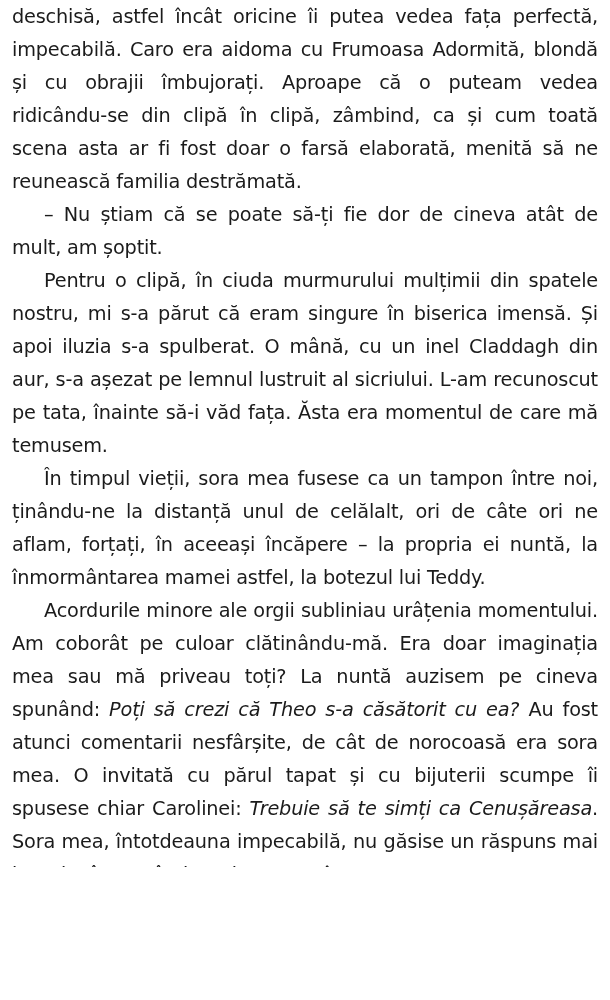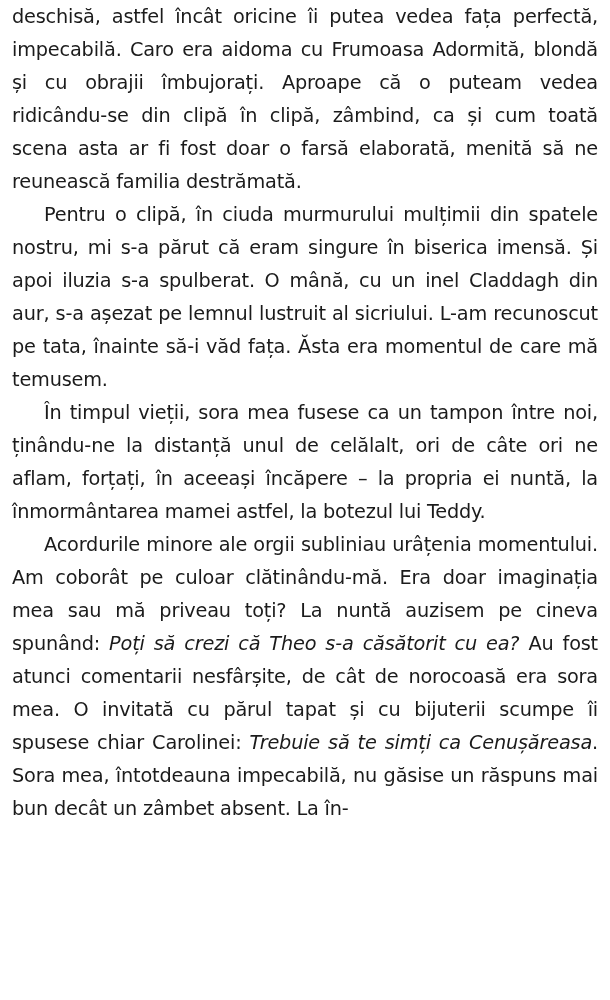--- a/index.html
+++ b/index.html
@@ -82,20 +82,23 @@
 <body>
 
 <div class="page">
 
   <div class="text-column">
 
     <p class="para continued">
       <span>deschisă, astfel încât oricine îi putea vedea fața perfectă, impecabilă. Caro era aidoma cu Frumoasa Adormită, blondă și cu obrajii îmbujorați. Aproape că o puteam vedea ridicându-se din clipă în clipă, zâmbind, ca și cum toată scena asta ar fi fost doar o farsă elaborată, menită să ne reunească familia destrămată.</span>
     </p>
 
+    <p class="para">
+      <span>– Nu știam că se poate să-ți fie dor de cineva atât de mult, am șoptit.</span>
+    </p>
 
     <p class="para">
       <span>Pentru o clipă, în ciuda murmurului mulțimii din spatele nostru, mi s-a părut că eram singure în biserica imensă. Și apoi iluzia s-a spulberat. O mână, cu un inel Claddagh din aur, s-a așezat pe lemnul lustruit al sicriului. L-am recunoscut pe tata, înainte să-i văd fața. Ăsta era momentul de care mă temusem.</span>
     </p>
 
     <p class="para">
       <span>În timpul vieții, sora mea fusese ca un tampon între noi, ținându-ne la distanță unul de celălalt, ori de câte ori ne aflam, forțați, în aceeași încăpere – la propria ei nuntă, la înmormântarea mamei astfel, la botezul lui Teddy.</span>
     </p>
 
 

